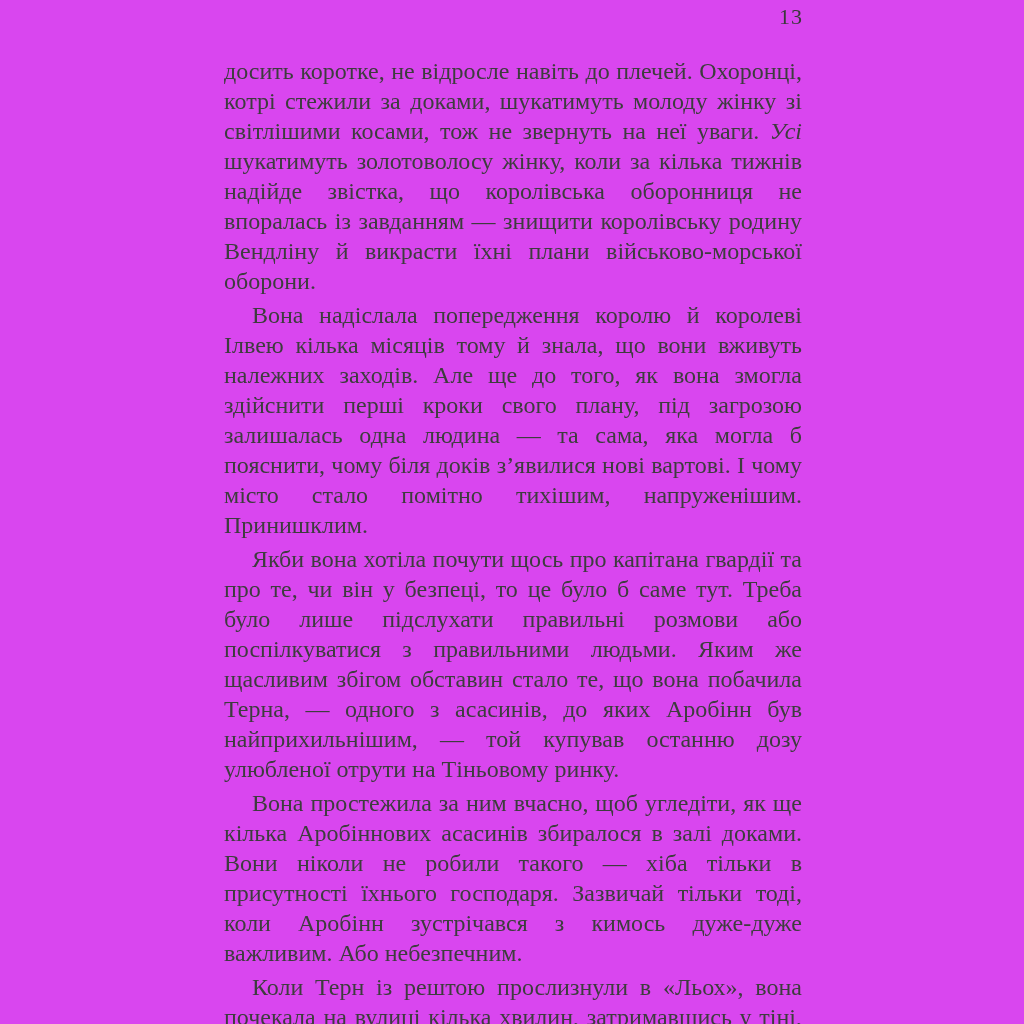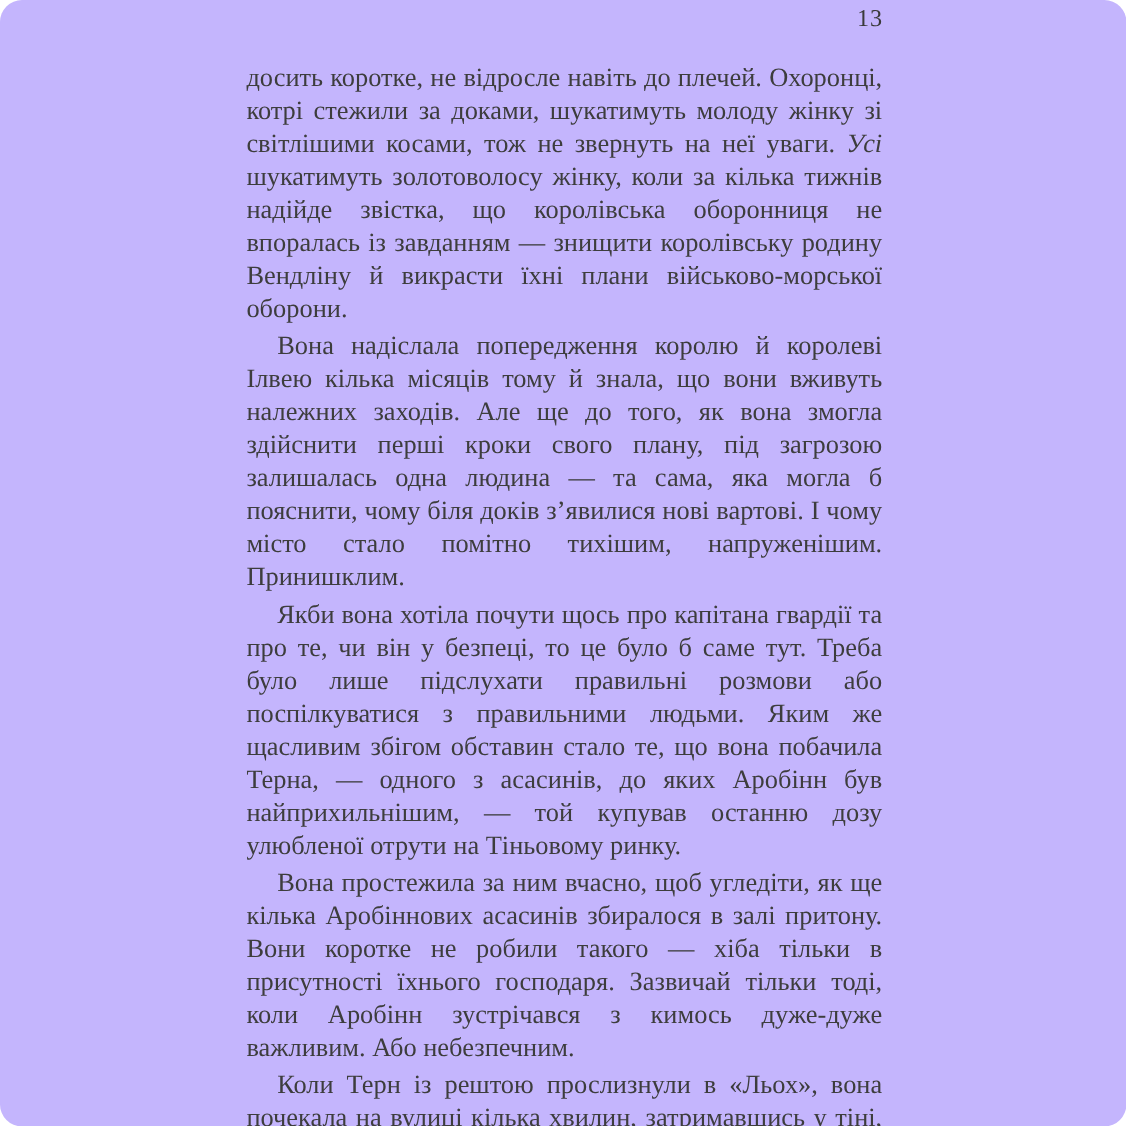--- a/index.html
+++ b/index.html
@@ -4,25 +4,24 @@
 <style>
   html, body {
     margin: 0;
     padding: 0;
     background: #ffffff;
   }
   .page {
     position: relative;
     width: 1024px;
     height: 1024px;
-    background: #c4b5fd;
+    background: #d946ef;
     overflow: hidden;
     font-family: "Liberation Serif", "DejaVu Serif", serif;
     color: #3d3d3d;
-    border-radius: 20px;
   }
   .page-number {
     position: absolute;
     top: 4px;
     right: 221px;
     font-size: 22px;
     letter-spacing: 1px;
     color: #3a3a3a;
   }
   .text-block {
@@ -55,19 +54,19 @@
   <div class="page-number">13</div>
 
   <div class="text-block">
 
     <p class="para no-indent"><span>досить коротке, не відросле навіть до плечей. Охоронці, котрі стежили за доками, шукатимуть молоду жінку зі світлішими косами, тож не звернуть на неї уваги. </span><span class="em">Усі</span><span> шукатимуть золотоволосу жінку, коли за кілька тижнів надійде звістка, що королівська оборонниця не впоралась із завданням — знищити королівську родину Вендліну й викрасти їхні плани військово-морської оборони.</span></p>
 
     <p class="para"><span>Вона надіслала попередження королю й королеві Ілвею кілька місяців тому й знала, що вони вживуть належних заходів. Але ще до того, як вона змогла здійснити перші кроки свого плану, під загрозою залишалась одна людина — та сама, яка могла б пояснити, чому біля доків з’явилися нові вартові. І чому місто стало помітно тихішим, напруженішим. Принишклим.</span><span class="em"></span><span></span></p>
 
     <p class="para"><span>Якби вона хотіла почути щось про капітана гвардії та про те, чи він у безпеці, то це було б саме тут. Треба було лише підслухати правильні розмови або поспілкуватися з правильними людьми. Яким же щасливим збігом обставин стало те, що вона побачила Терна, — одного з асасинів, до яких Аробінн був найприхильнішим, — той купував останню дозу улюбленої отрути на Тіньовому ринку.</span><span class="em"></span><span></span></p>
 
-    <p class="para"><span>Вона простежила за ним вчасно, щоб угледіти, як ще кілька Аробіннових асасинів збиралося в залі притону. Вони коротке не робили такого — хіба тільки в присутності їхнього господаря. Зазвичай тільки тоді, коли Аробінн зустрічався з кимось дуже-дуже важливим. Або небезпечним.</span><span class="em"></span><span></span></p>
+    <p class="para"><span>Вона простежила за ним вчасно, щоб угледіти, як ще кілька Аробіннових асасинів збиралося в залі доками. Вони ніколи не робили такого — хіба тільки в присутності їхнього господаря. Зазвичай тільки тоді, коли Аробінн зустрічався з кимось дуже-дуже важливим. Або небезпечним.</span><span class="em"></span><span></span></p>
 
     <p class="para"><span>Коли Терн із рештою прослизнули в «Льох», вона почекала на вулиці кілька хвилин, затримавшись у тіні, щоб побачити, чи не прийшов Аробінн, але їй не пощастило. Мабуть, він уже був усередині.</span><span class="em"></span><span></span></p>
 
   </div>
 
 </div>
 
 </body></html>

